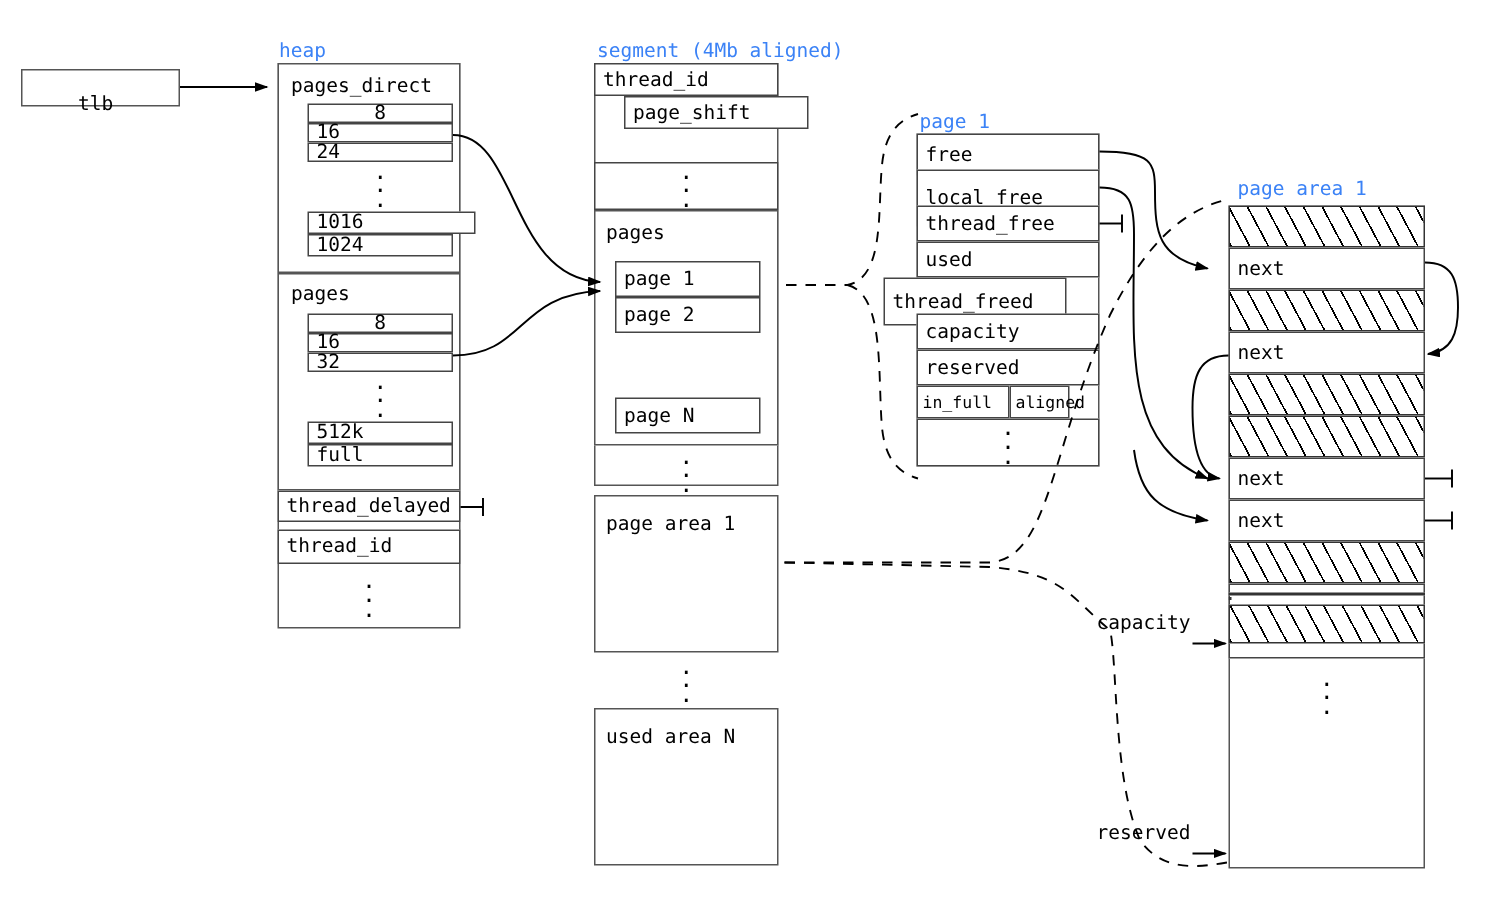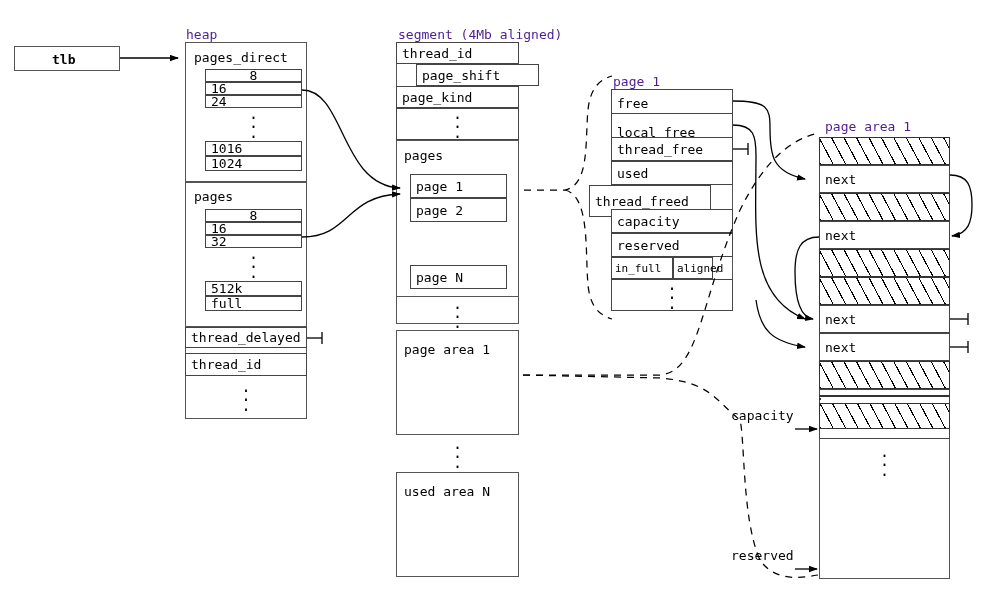--- a/index.html
+++ b/index.html
@@ -69,46 +69,46 @@
   svg.overlay {
     position: absolute;
     left: 0; top: 0;
     width: 994px; height: 601px;
     pointer-events: none;
   }
   .caption {
     position: absolute;
     font-family: "DejaVu Sans Mono", "Liberation Mono", monospace;
     font-size: 13px;
-    color: #4c1d95;
+    color: #3b82f6;
     white-space: nowrap;
   }
 </style>
 </head>
 <body>
 
 <div id="canvas">
 
   <div class="box" style="left:14px; top:46px; width:106px; height:25px;"></div>
-  <div class="lbl" style="left:52px; top:53px;font-weight:bold;">tlb</div>
+  <div class="lbl" style="left:52px; top:63px;">tlb</div>
 
   <div class="caption" style="left:186px; top:27px;">heap</div>
   <div class="box" style="left:185px; top:42px; width:122px; height:377px;"></div>
 
   <div class="box" style="left:185px; top:42px; width:122px; height:140px;"></div>
   <div class="lbl" style="left:194px; top:51px;">pages_direct</div>
   <div class="cell center" style="left:205px; top:69px; width:97px; height:13px;">8</div>
   <div class="cell" style="left:205px; top:82px; width:97px; height:13px;">16</div>
   <div class="cell" style="left:205px; top:95px; width:97px; height:13px;">24</div>
   <div class="vdots" style="left:205px; top:110px; width:97px; height:28px;">
     <span>.</span>
       <span>.</span>
       <span>.</span>
   </div>
-  <div class="cell" style="left:205px; top:141px; width:97px; height:15px;">1016</div>
+  <div class="cell" style="left:205px; top:141px; width:112px; height:15px;">1016</div>
   <div class="cell" style="left:205px; top:156px; width:97px; height:15px;">1024</div>
 
   <div class="box" style="left:185px; top:182px; width:122px; height:145px;"></div>
   <div class="lbl" style="left:194px; top:190px;">pages</div>
   <div class="cell center" style="left:205px; top:209px; width:97px; height:13px;">8</div>
   <div class="cell" style="left:205px; top:222px; width:97px; height:13px;">16</div>
   <div class="cell" style="left:205px; top:235px; width:97px; height:13px;">32</div>
   <div class="vdots" style="left:205px; top:250px; width:97px; height:28px;">
     <span>.</span>
       <span>.</span>
@@ -122,21 +122,20 @@
   <div class="vdots" style="left:185px; top:382px; width:122px; height:30px;">
     <span>.</span>
       <span>.</span>
       <span>.</span>
   </div>
 
   <div class="caption" style="left:398px; top:27px;">segment (4Mb aligned)</div>
   <div class="box" style="left:396px; top:42px; width:123px; height:282px;"></div>
   <div class="cell" style="left:396px; top:42px; width:123px; height:22px;">thread_id</div>
   <div class="cell" style="left:416px; top:64px; width:123px; height:22px;">page_shift</div>
-  <div class="cell" style="left:396px; top:86px; width:123px; height:22px;">page_kind</div>
   <div class="cell" style="left:396px; top:108px; width:123px; height:32px;"></div>
   <div class="vdots" style="left:396px; top:110px; width:123px; height:28px;">
     <span>.</span>
       <span>.</span>
       <span>.</span>
   </div>
 
   <div class="box" style="left:396px; top:140px; width:123px; height:157px;"></div>
   <div class="lbl" style="left:404px; top:149px;">pages</div>
   <div class="cell" style="left:410px; top:174px; width:97px; height:24px;">page 1</div>

